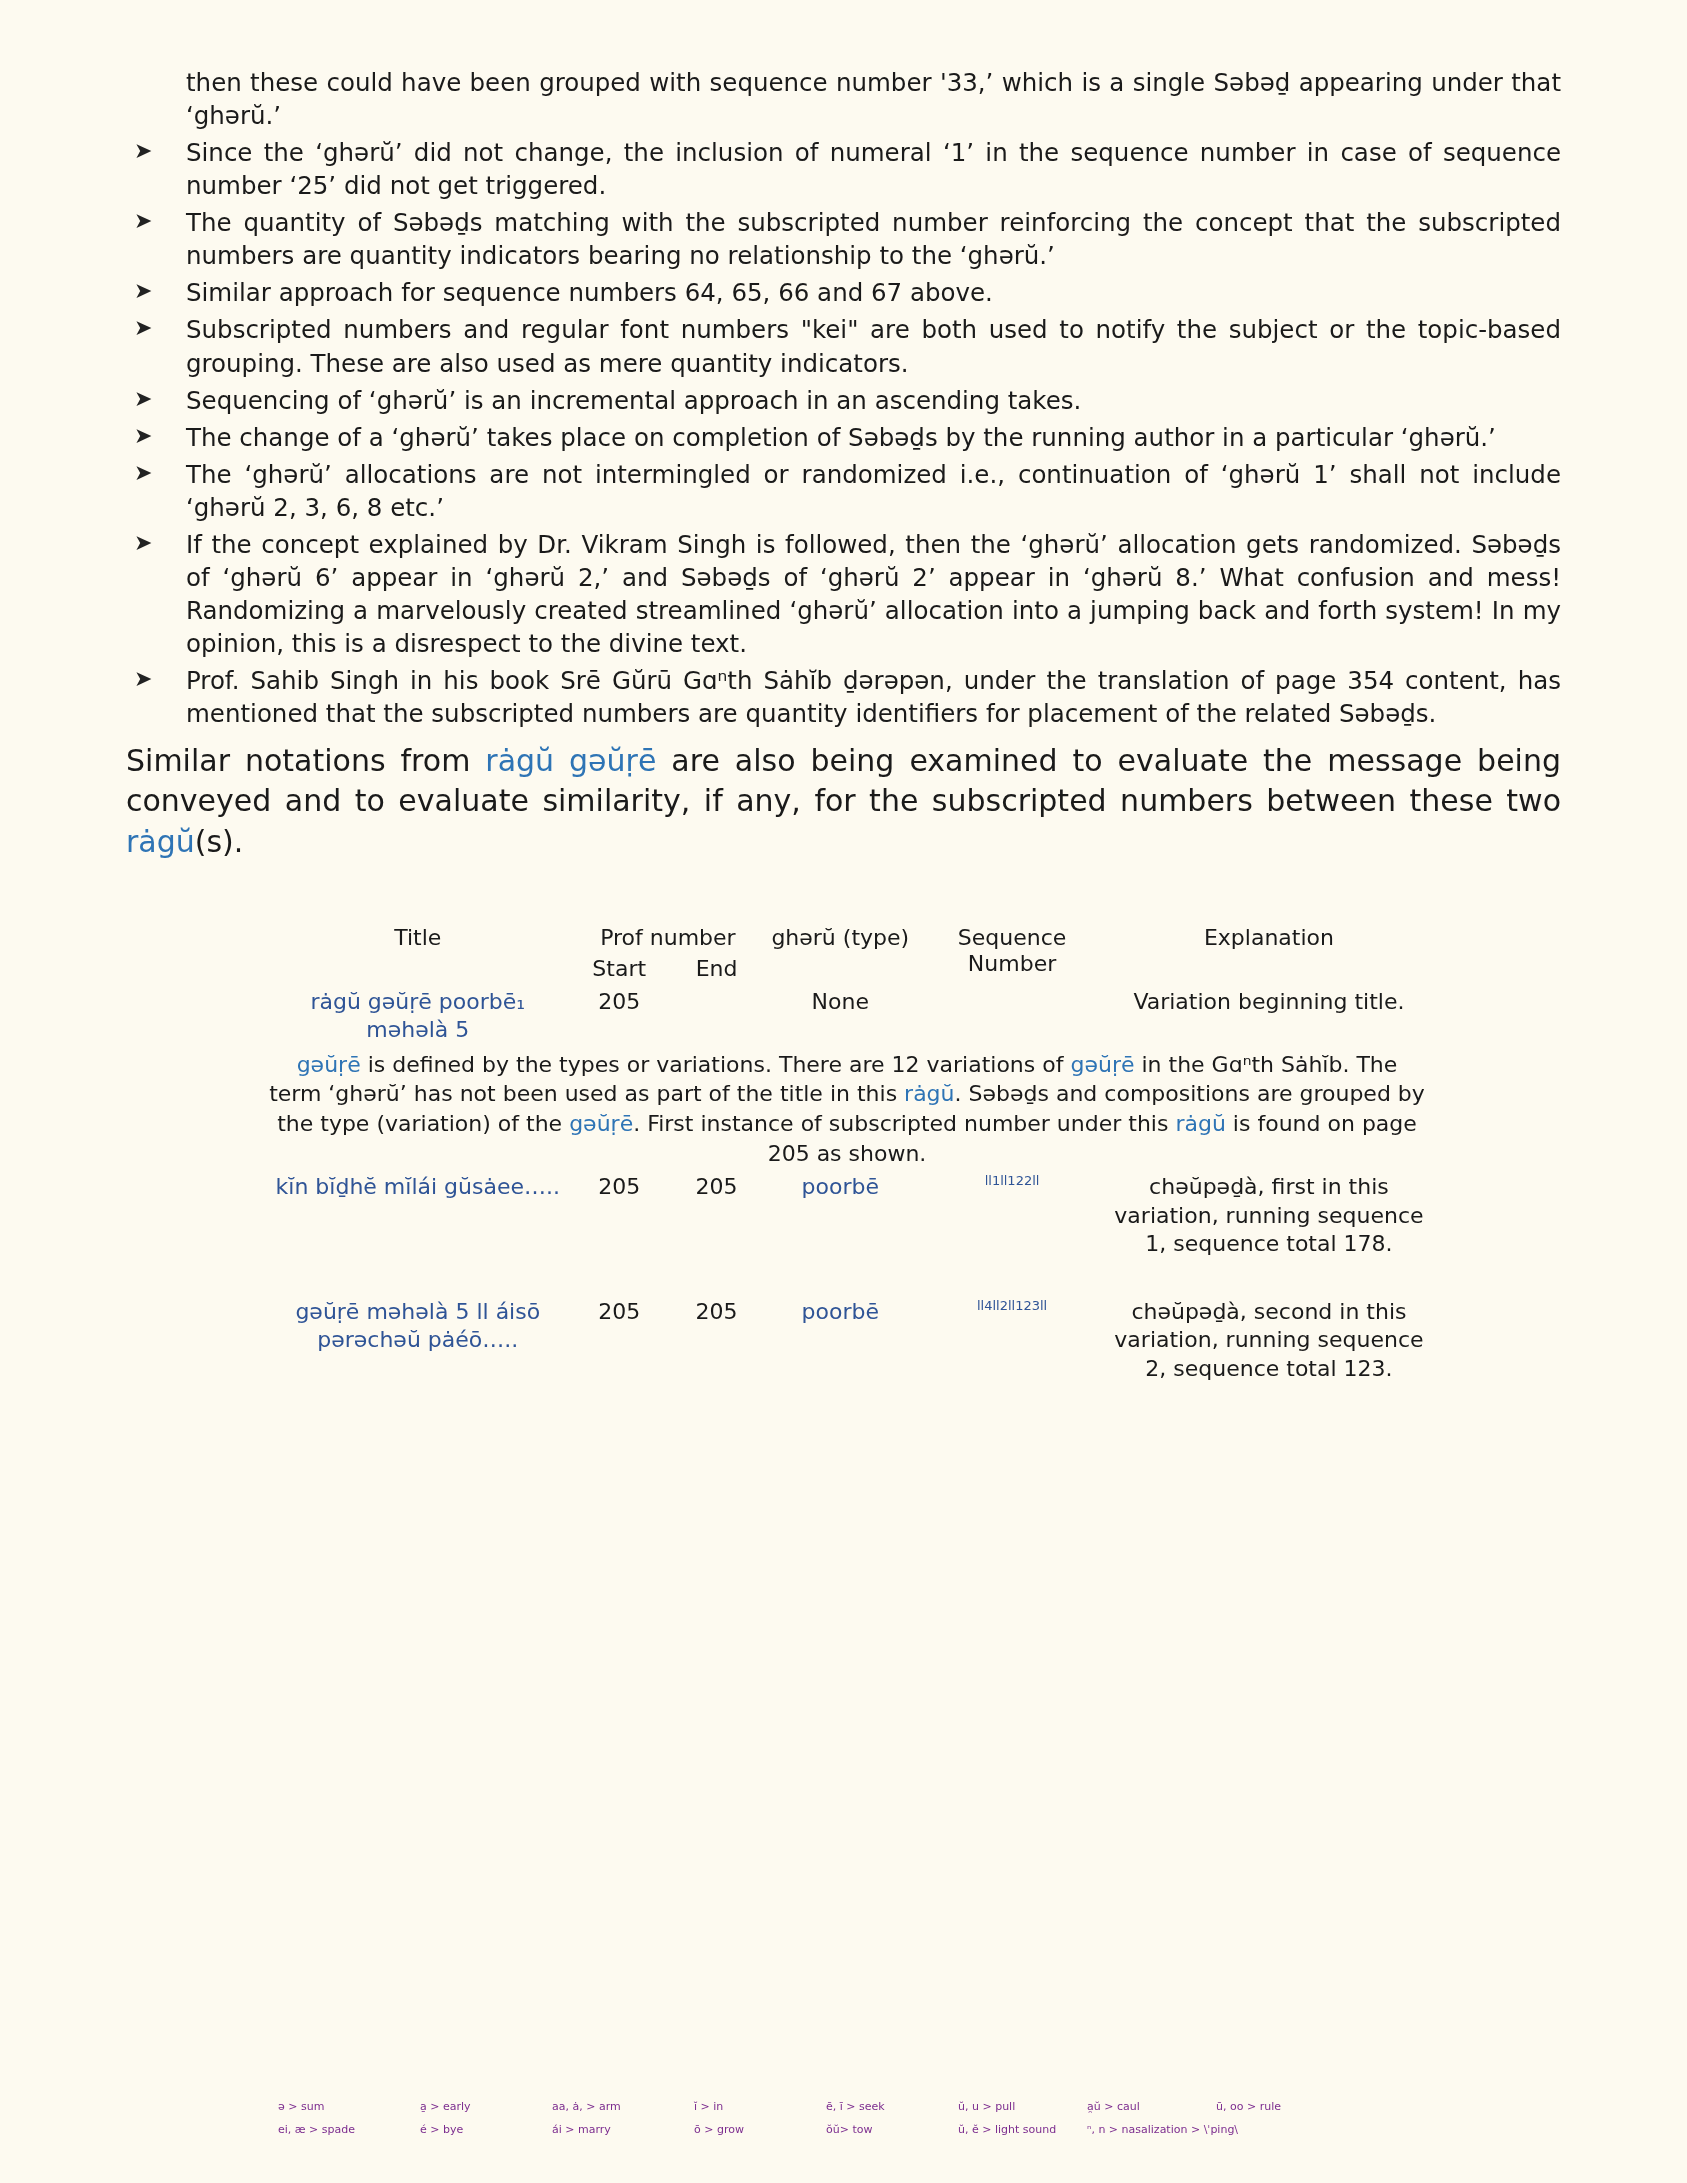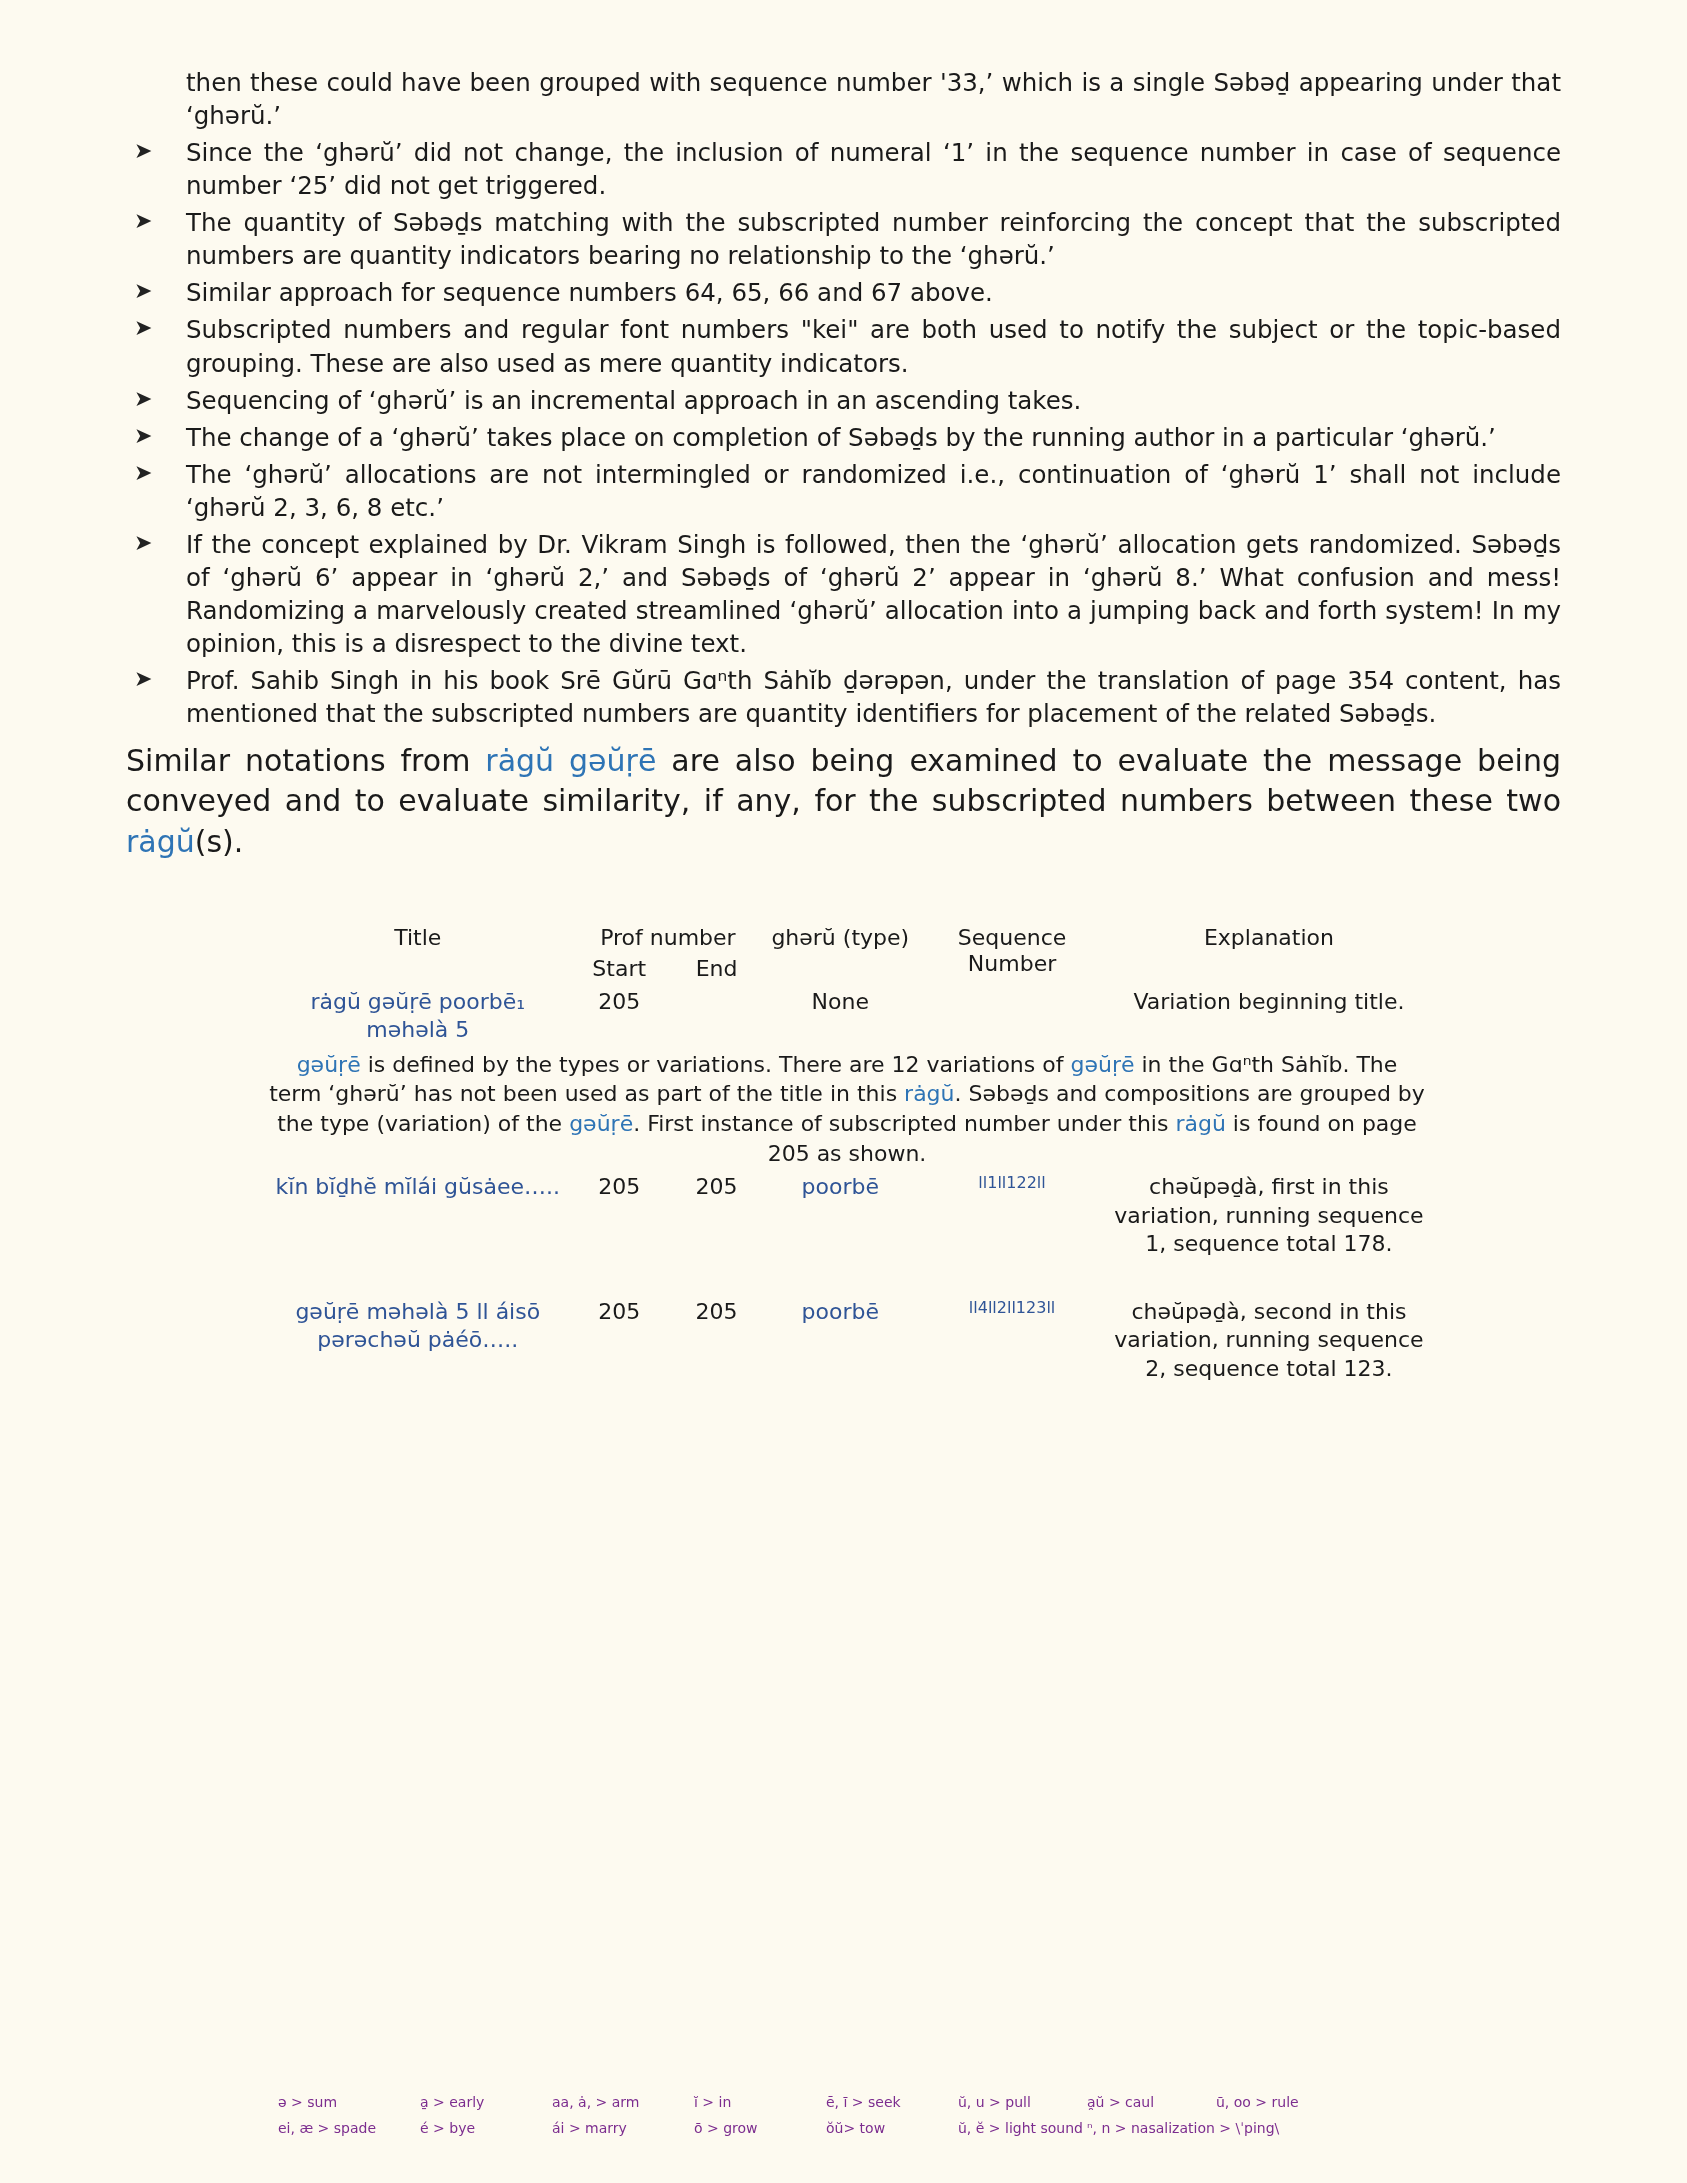--- a/index.html
+++ b/index.html
@@ -94,39 +94,39 @@
   .col-start { width: 79px; }
   .col-end { width: 79px; }
   .col-gharu { width: 126px; }
   .col-seq { width: 165px; }
   .col-expl { width: 278px; }
   .rowtext {
     font-size: 22px;
     line-height: 1.28;
   }
   .blue-row { color: #2f5496; }
-  .smallnum { font-size: 16px; }
+  .smallnum { font-size: 13px; }
   .desc-row td {
     font-size: 22px;
     line-height: 1.35;
     text-align: justify;
     padding-top: 10.6px;
     padding-bottom: 6.6px;
     padding-left: 20px;
   }
   .spacer-row td { height: 30px; }
 
   
   .legend {
     position: absolute;
     left: 278px;
     right: 119px;
     bottom: 38px;
     color: #7c2d8f;
-    font-size: 14px;
+    font-size: 11px;
   }
   .legend .lrow {
     display: flex;
     margin-bottom: 9.3px;
   }
   .legend .lcell { white-space: nowrap; }
   .l1 { width: 142px; }
   .l2 { width: 132px; }
   .l3 { width: 142px; }
   .l4 { width: 132px; }

